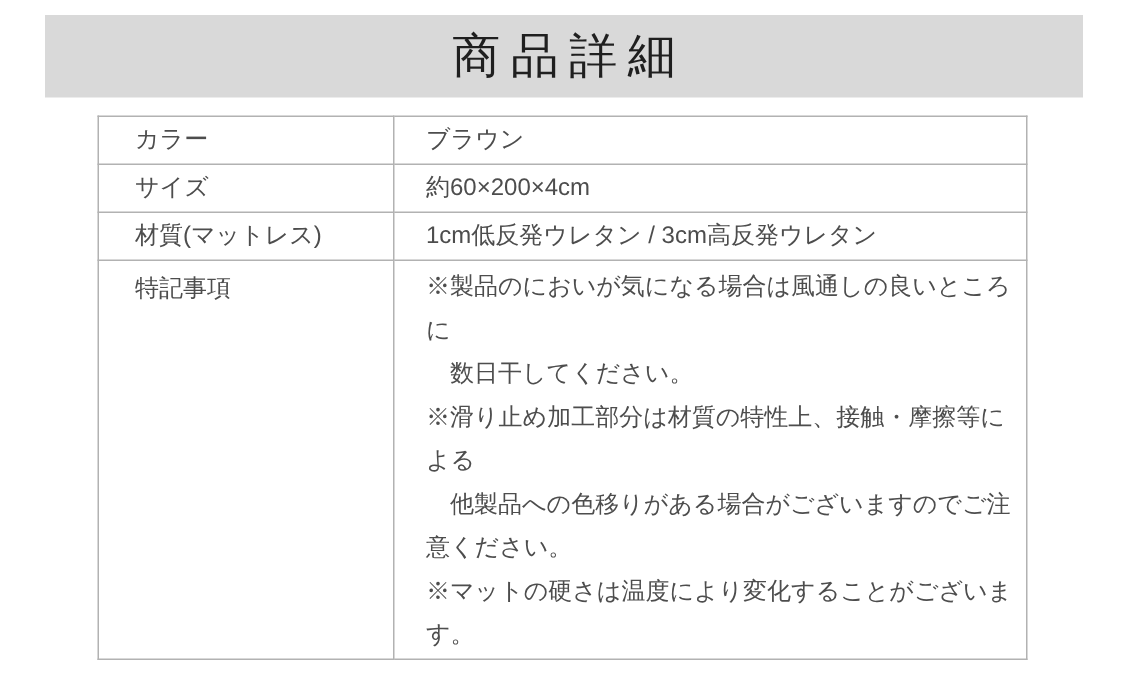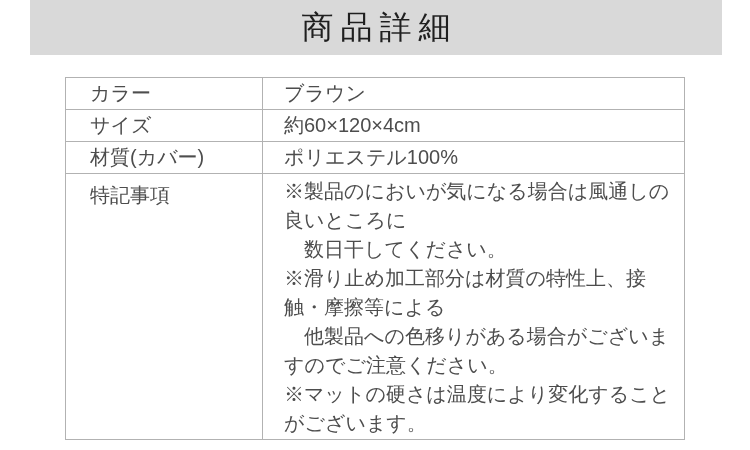--- a/index.html
+++ b/index.html
@@ -11,21 +11,21 @@
   .page {
     position: relative;
     width: 750px;
     height: 450px;
     background: #ffffff;
     overflow: hidden;
   }
   .header-banner {
     position: absolute;
     left: 30px;
-    top: 0;
+    top: 10px;
     width: 692px;
     height: 55px;
     background: #d9d9d9;
     display: flex;
     align-items: center;
     justify-content: center;
   }
   .header-title {
     font-size: 32px;
     font-weight: 400;
@@ -38,21 +38,21 @@
     position: absolute;
     left: 65px;
     top: 77px;
     width: 620px;
     height: 341px;
     border-collapse: collapse;
     table-layout: fixed;
   }
   .spec-table td {
     border: 1px solid #b2b2b2;
-    font-size: 20px;
+    font-size: 16px;
     color: #4d4d4d;
     vertical-align: middle;
     overflow: hidden;
   }
   .spec-table td.label-cell {
     width: 164px;
     padding: 0 8px 0 24px;
     background: #ffffff;
   }
   .spec-table td.value-cell {
@@ -88,25 +88,25 @@
   </div>
 
   <table class="spec-table">
     <tbody>
       <tr class="row-std">
         <td class="label-cell">カラー</td>
         <td class="value-cell">ブラウン</td>
       </tr>
       <tr class="row-std">
         <td class="label-cell">サイズ</td>
-        <td class="value-cell">約60×120×4cm</td>
+        <td class="value-cell">約60×200×4cm</td>
       </tr>
       <tr class="row-std">
-        <td class="label-cell">材質(カバー)</td>
-        <td class="value-cell">ポリエステル100%</td>
+        <td class="label-cell">材質(マットレス)</td>
+        <td class="value-cell">1cm低反発ウレタン / 3cm高反発ウレタン</td>
       </tr>
       <tr class="row-notes">
         <td class="label-cell">特記事項</td>
         <td class="value-cell">
           <div class="note-line">※製品のにおいが気になる場合は風通しの良いところに</div>
           <div class="note-line">　数日干してください。</div>
           <div class="note-line">※滑り止め加工部分は材質の特性上、接触・摩擦等による</div>
           <div class="note-line">　他製品への色移りがある場合がございますのでご注意ください。</div>
           <div class="note-line">※マットの硬さは温度により変化することがございます。</div>
 

